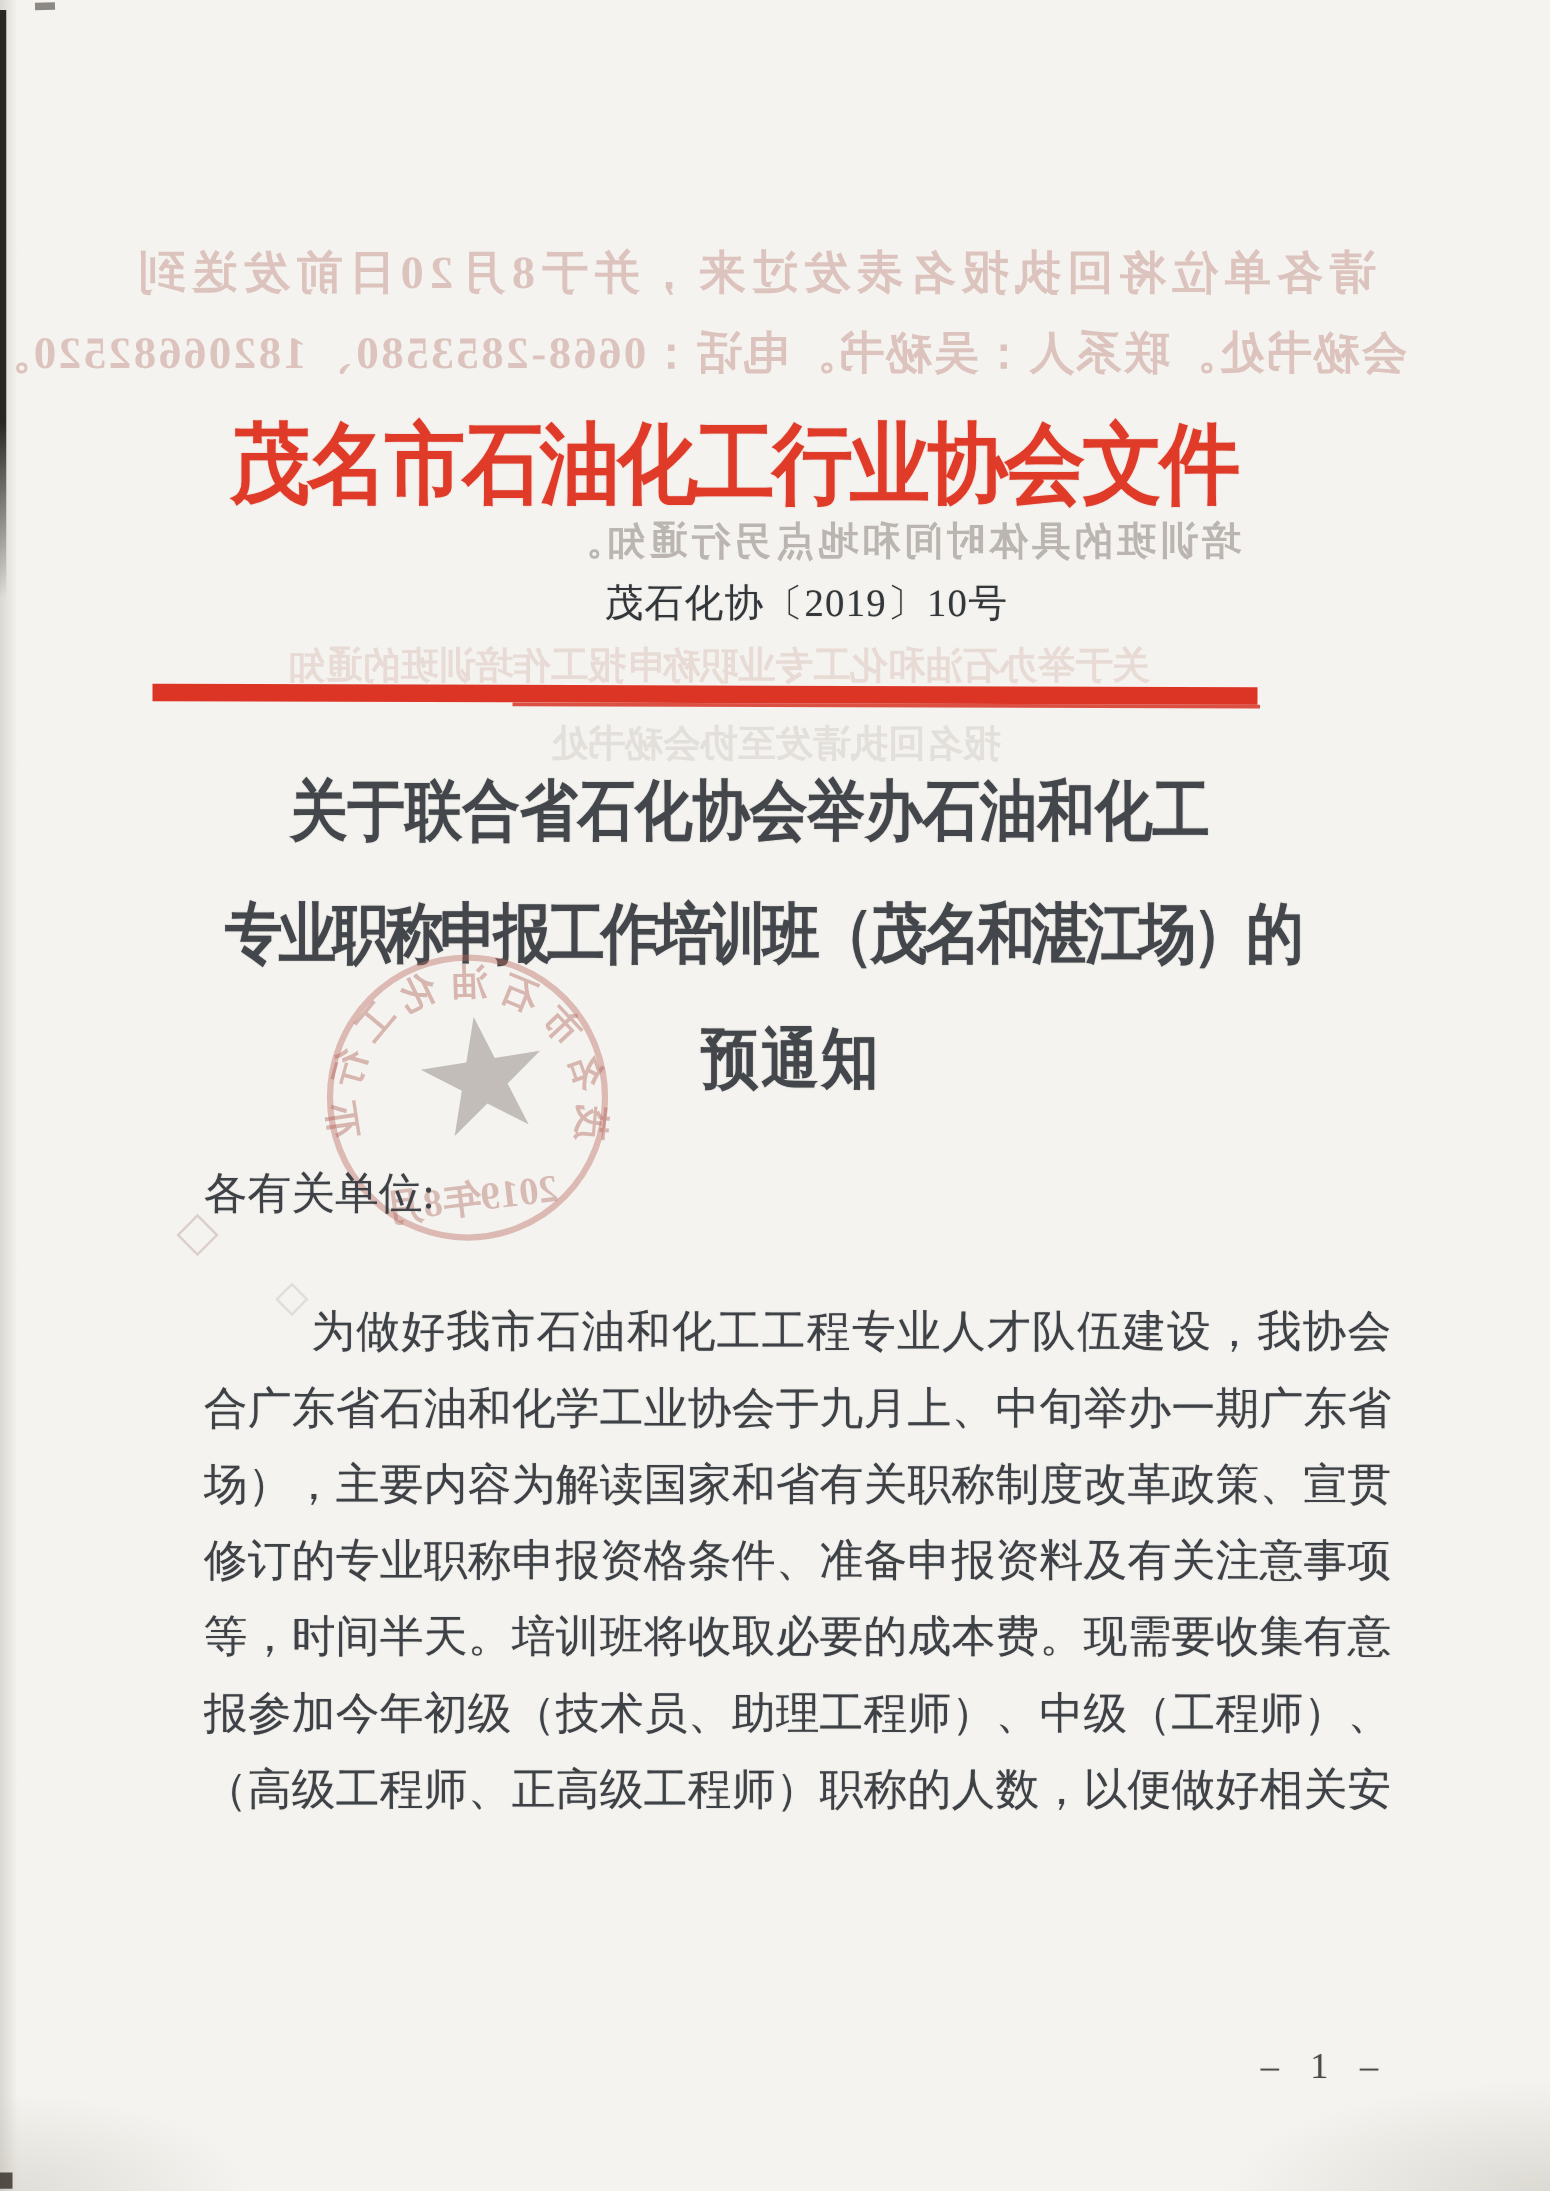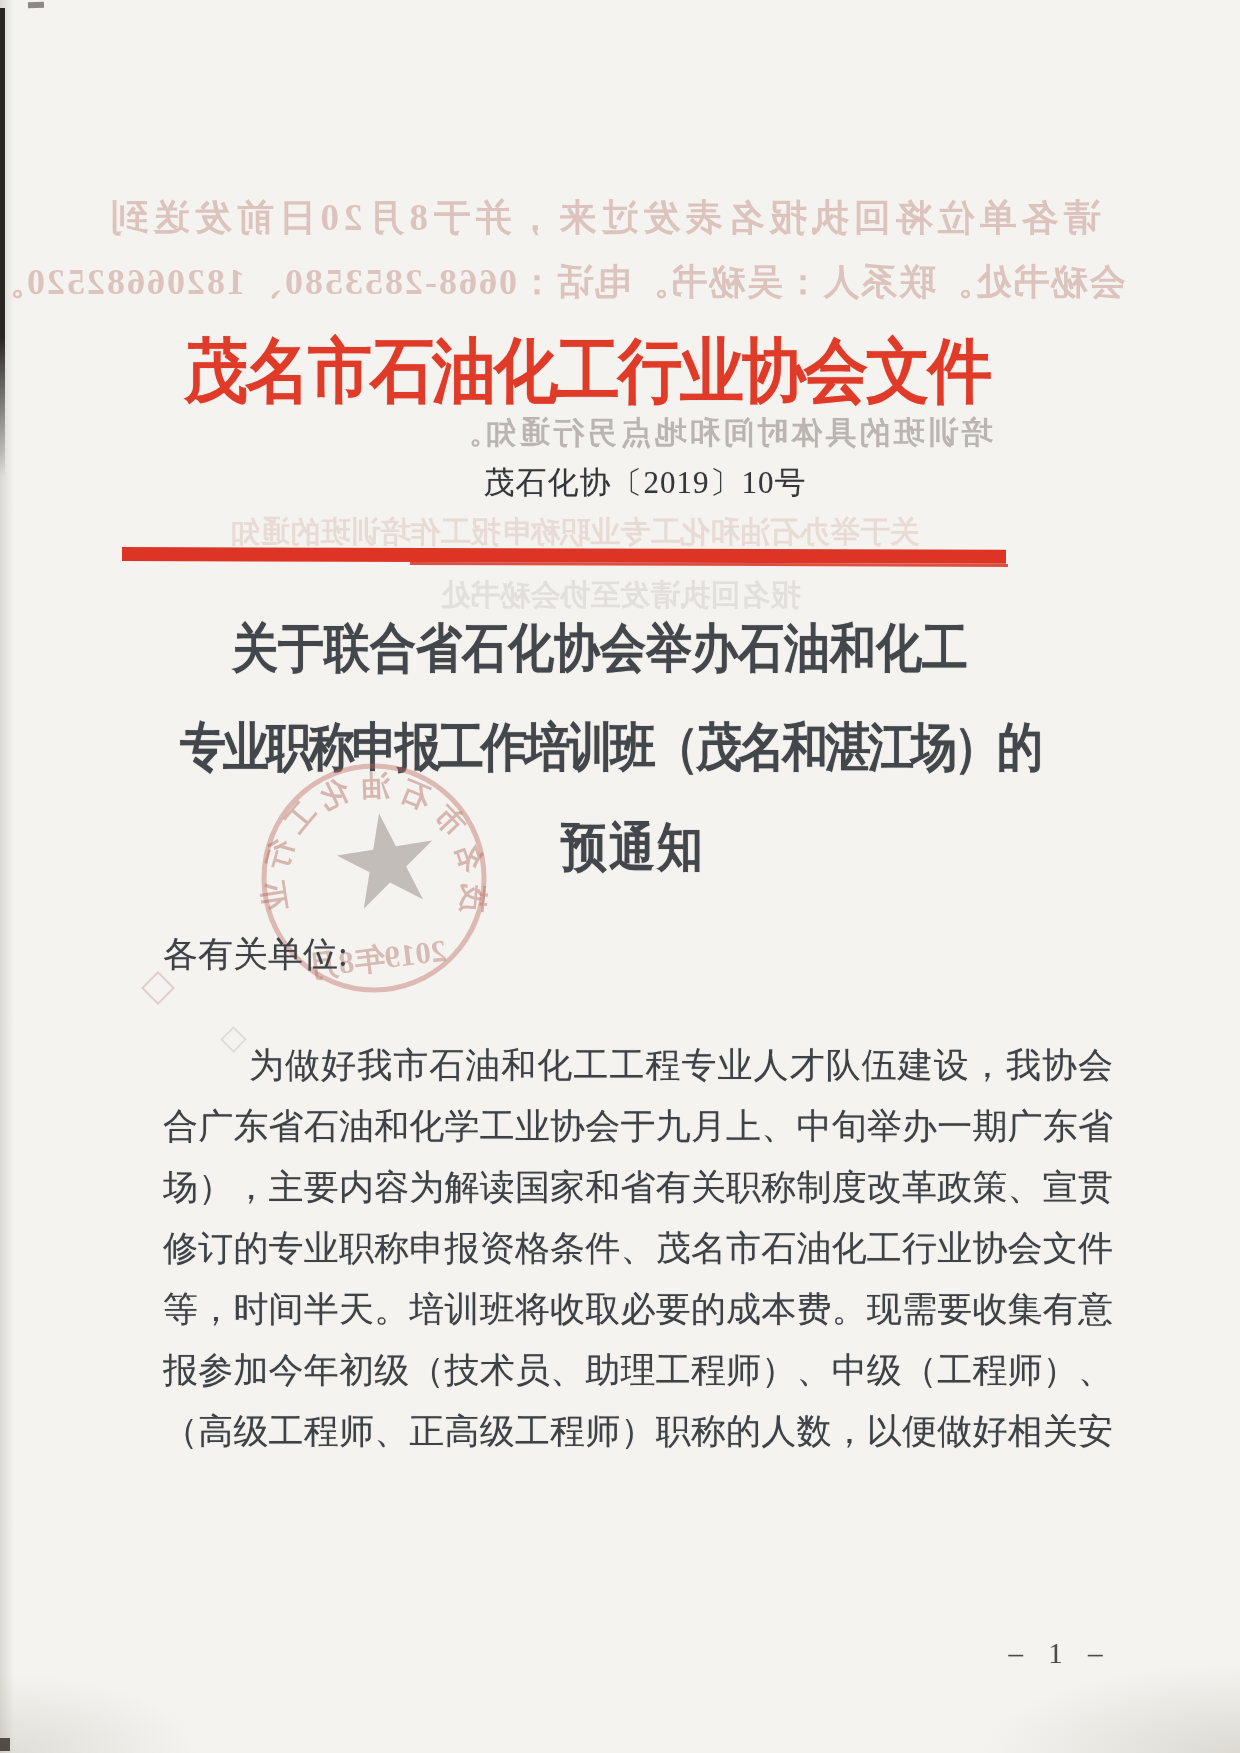--- a/index.html
+++ b/index.html
@@ -194,21 +194,21 @@
   <div class="abs stamp-date">2019年8月</div>
   <div class="abs speck-1"></div>
   <div class="abs speck-2"></div>
 
   <div class="abs salutation">各有关单位:</div>
 
   <div class="abs paragraph">
     <div class="line indent">为做好我市石油和化工工程专业人才队伍建设，我协会拟联</div>
     <div class="line">合广东省石油和化学工业协会于九月上、中旬举办一期广东省石</div>
     <div class="line">场），主要内容为解读国家和省有关职称制度改革政策、宣贯新</div>
-    <div class="line">修订的专业职称申报资格条件、茂名市石油化工行业协会文件</div>
+    <div class="line">修订的专业职称申报资格条件、准备申报资料及有关注意事项</div>
     <div class="line">等，时间半天。培训班将收取必要的成本费。现需要收集有意申</div>
     <div class="line">报参加今年初级（技术员、助理工程师）、中级（工程师）、高级</div>
     <div class="line">（高级工程师、正高级工程师）职称的人数，以便做好相关安排。</div>
   </div>
 
   <div class="abs page-number">– 1 –</div>
 
   <div class="abs shade-bottom-right"></div>
   <div class="abs shade-bottom-left"></div>
   <div class="abs corner-speck"></div>

